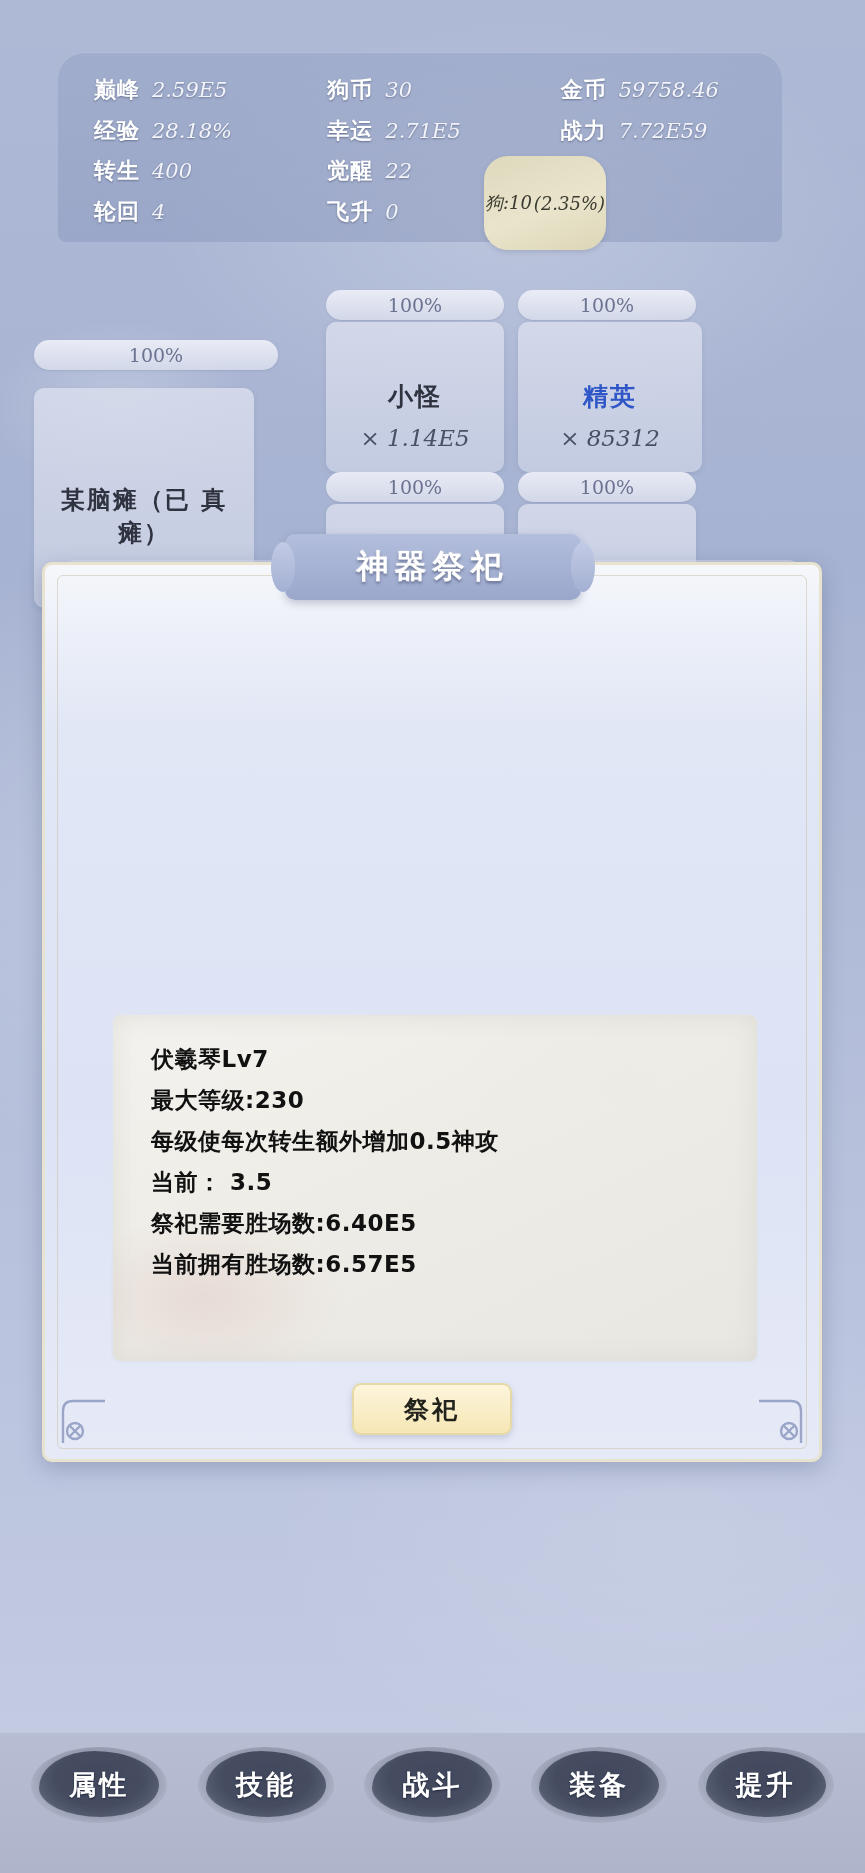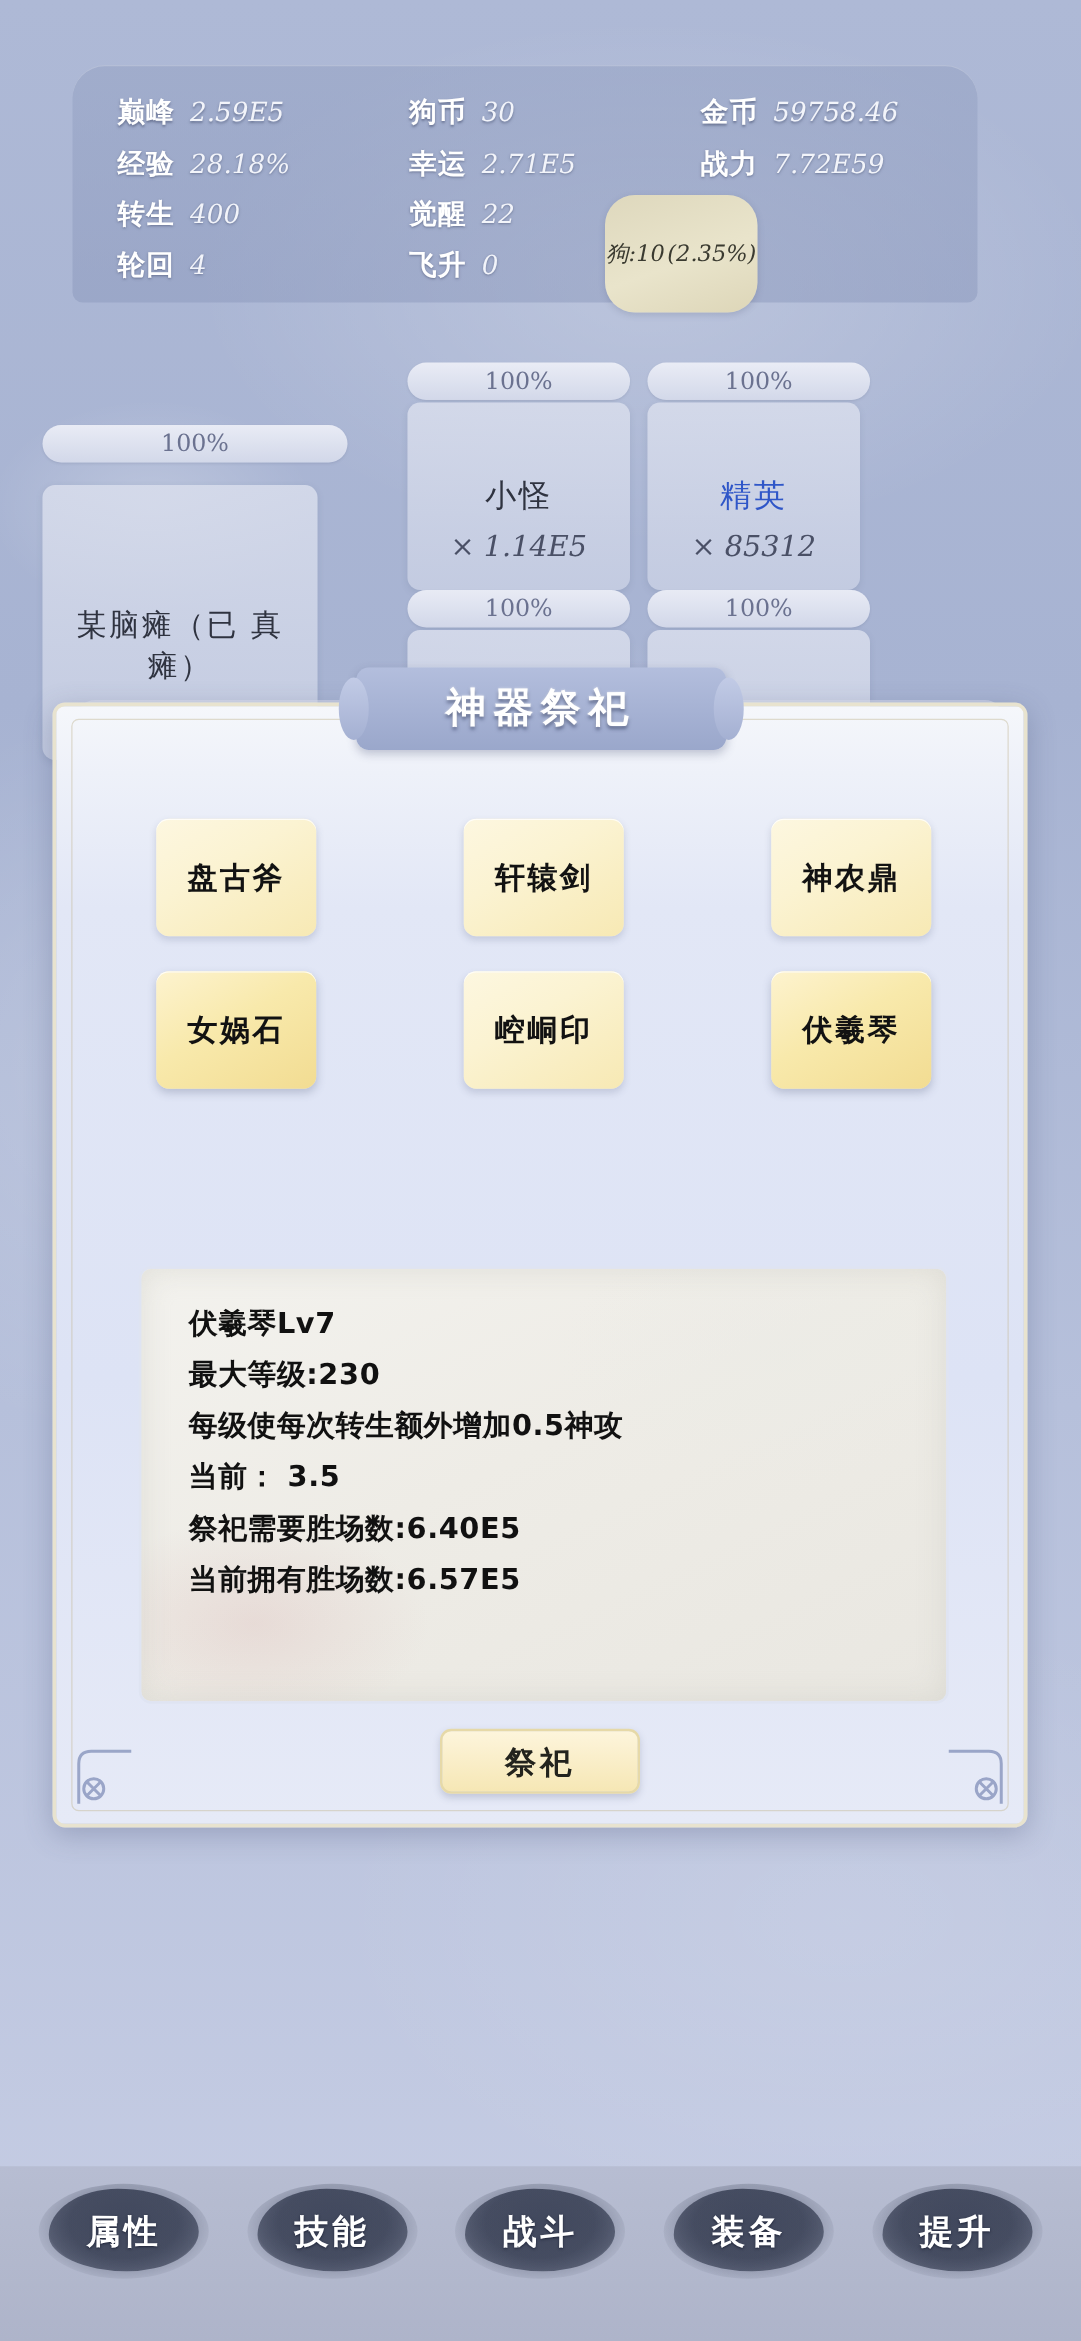--- a/index.html
+++ b/index.html
@@ -116,41 +116,41 @@
     position: absolute;
     background: linear-gradient(180deg, rgba(216,221,236,0.86), rgba(201,208,228,0.82));
     border-radius: 10px;
     display: flex;
     flex-direction: column;
     align-items: center;
     justify-content: center;
     gap: 12px;
     box-shadow: 0 2px 5px rgba(90,100,130,0.15);
   }
-  .mcard .mname { font-size: 25px; font-weight: 400; color: #2f3340; letter-spacing: 2px; margin-top: 37px; }
+  .mcard .mname { font-size: 25px; font-weight: 700; color: #2f3340; letter-spacing: 2px; margin-top: 37px; }
   .mcard .mname.elite { color: #2f56c8; }
   .mcard .mname.boss  { color: #c82020; }
   .mcard .mcount {
     font-size: 23px; color: #4a5066;
     font-style: italic;
     font-family: "DejaVu Serif", "Liberation Serif", serif;
   }
 
   
   #left-pill { left: 34px; top: 340px; width: 244px; }
   #left-card {
     left: 34px; top: 388px; width: 220px; height: 220px;
     padding: 0 18px;
   }
   #left-card .mname { line-height: 1.35; text-align: center; font-size: 24px; }
 
   #p-m1 { left: 326px; top: 290px; width: 178px; }
   #c-m1 { left: 326px; top: 322px; width: 178px; height: 150px; }
   #p-m2 { left: 518px; top: 290px; width: 178px; }
-  #c-m2 { left: 518px; top: 322px; width: 170px; height: 150px; }
+  #c-m2 { left: 518px; top: 322px; width: 184px; height: 150px; }
   #p-m3 { left: 326px; top: 472px; width: 178px; }
   #c-m3 { left: 326px; top: 504px; width: 178px; height: 150px; }
   #p-m4 { left: 518px; top: 472px; width: 178px; }
   #c-m4 { left: 518px; top: 504px; width: 178px; height: 150px; }
 
   
   #bg-panel {
     position: absolute;
     left: 62px; top: 560px; width: 740px; height: 860px;
     background: rgba(224,228,242,0.5);
@@ -467,28 +467,20 @@
   <div class="bgrow" style="top:752px;">
     <div class="bgchip">活动</div>
     <div class="bgchip">商城</div>
     <div class="bgchip">邮件</div>
     <div class="bgchip">设置</div>
   </div>
 </div>
 
 <div id="dialog">
 
-  <div id="artifact-grid">
-    <div class="artifact">盘古斧</div>
-    <div class="artifact">轩辕剑</div>
-    <div class="artifact">神农鼎</div>
-    <div class="artifact selected">女娲石</div>
-    <div class="artifact">崆峒印</div>
-    <div class="artifact selected">伏羲琴</div>
-  </div>
 
   <div id="info-box">
     <div class="line">伏羲琴Lv7</div>
     <div class="line">最大等级:230</div>
     <div class="line">每级使每次转生额外增加0.5神攻</div>
     <div class="line">当前： 3.5</div>
     <div class="line">祭祀需要胜场数:6.40E5</div>
     <div class="line">当前拥有胜场数:6.57E5</div>
   </div>
 

